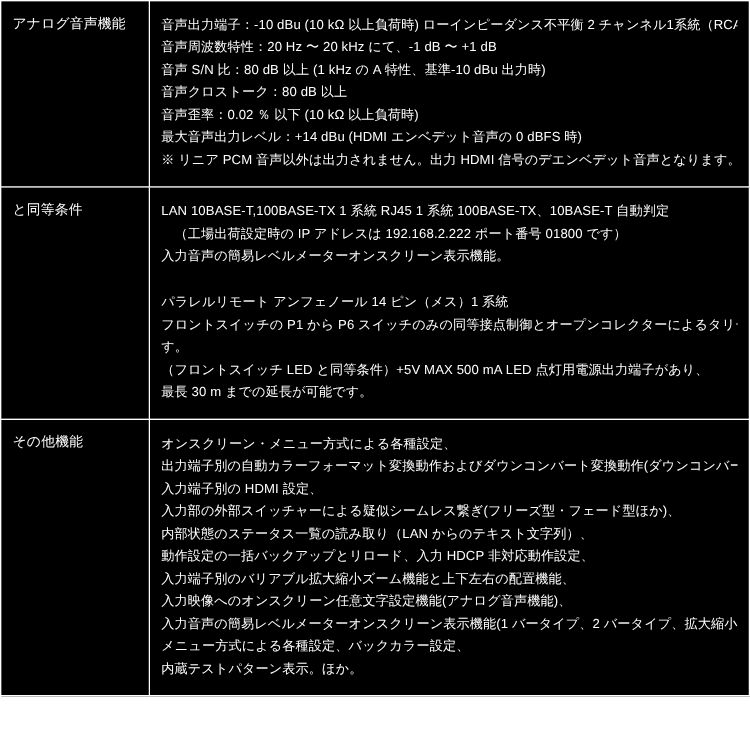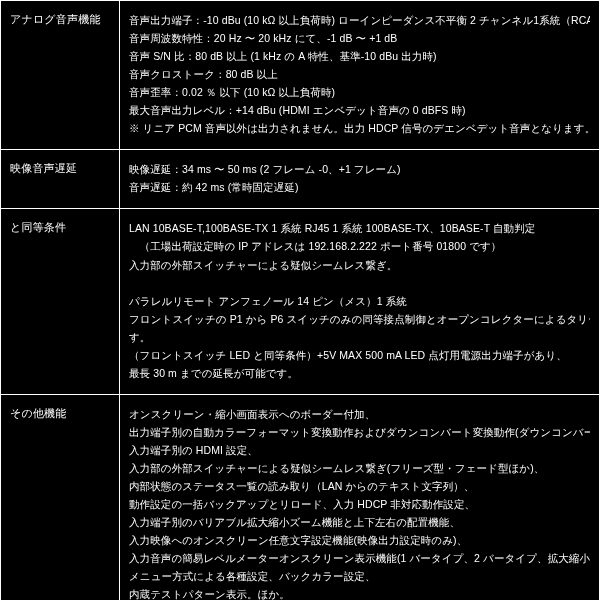--- a/index.html
+++ b/index.html
@@ -53,54 +53,47 @@
   <tbody>
     <tr>
       <td class="label">アナログ音声機能</td>
       <td class="detail">
         <div class="line">音声出力端子：-10 dBu (10 kΩ 以上負荷時) ローインピーダンス不平衡 2 チャンネル1系統（RCA ピンジャックx2）</div>
         <div class="line">音声周波数特性：20 Hz 〜 20 kHz にて、-1 dB 〜 +1 dB</div>
         <div class="line">音声 S/N 比：80 dB 以上 (1 kHz の A 特性、基準-10 dBu 出力時)</div>
         <div class="line">音声クロストーク：80 dB 以上</div>
         <div class="line">音声歪率：0.02 ％ 以下 (10 kΩ 以上負荷時)</div>
         <div class="line">最大音声出力レベル：+14 dBu (HDMI エンベデット音声の 0 dBFS 時)</div>
-        <div class="line">※ リニア PCM 音声以外は出力されません。出力 HDCP 信号のデエンベデット音声となります。</div>
-      </td>
-    </tr>
-    <tr>
-      <td class="label">映像音声遅延</td>
-      <td class="detail">
-        <div class="line">映像遅延：34 ms 〜 50 ms (2 フレーム -0、+1 フレーム)</div>
-        <div class="line">音声遅延：約 42 ms (常時固定遅延)</div>
+        <div class="line">※ リニア PCM 音声以外は出力されません。出力 HDMI 信号のデエンベデット音声となります。</div>
       </td>
     </tr>
     <tr>
       <td class="label">と同等条件</td>
       <td class="detail">
         <div class="line">LAN 10BASE-T,100BASE-TX 1 系統 RJ45 1 系統 100BASE-TX、10BASE-T 自動判定</div>
         <div class="line">　（工場出荷設定時の IP アドレスは 192.168.2.222 ポート番号 01800 です）</div>
-        <div class="line">入力部の外部スイッチャーによる疑似シームレス繋ぎ。</div>
+        <div class="line">入力音声の簡易レベルメーターオンスクリーン表示機能。</div>
         <div class="line">&nbsp;</div>
         <div class="line">パラレルリモート アンフェノール 14 ピン（メス）1 系統</div>
         <div class="line">フロントスイッチの P1 から P6 スイッチのみの同等接点制御とオープンコレクターによるタリー出力対応で</div>
         <div class="line">す。</div>
         <div class="line">（フロントスイッチ LED と同等条件）+5V MAX 500 mA LED 点灯用電源出力端子があり、</div>
         <div class="line">最長 30 m までの延長が可能です。</div>
       </td>
     </tr>
     <tr>
       <td class="label pad-top">その他機能</td>
       <td class="detail pad-top">
-        <div class="line">オンスクリーン・縮小画面表示へのボーダー付加、</div>
+        <div class="line">オンスクリーン・メニュー方式による各種設定、</div>
         <div class="line">出力端子別の自動カラーフォーマット変換動作およびダウンコンバート変換動作(ダウンコンバートは 4K 映像出力設定時のみ)、</div>
         <div class="line">入力端子別の HDMI 設定、</div>
         <div class="line">入力部の外部スイッチャーによる疑似シームレス繋ぎ(フリーズ型・フェード型ほか)、</div>
         <div class="line">内部状態のステータス一覧の読み取り（LAN からのテキスト文字列）、</div>
         <div class="line">動作設定の一括バックアップとリロード、入力 HDCP 非対応動作設定、</div>
         <div class="line">入力端子別のバリアブル拡大縮小ズーム機能と上下左右の配置機能、</div>
-        <div class="line">入力映像へのオンスクリーン任意文字設定機能(映像出力設定時のみ)、</div>
+        <div class="line">入力映像へのオンスクリーン任意文字設定機能(アナログ音声機能)、</div>
         <div class="line">入力音声の簡易レベルメーターオンスクリーン表示機能(1 バータイプ、2 バータイプ、拡大縮小時サイズ連動型)、</div>
         <div class="line">メニュー方式による各種設定、バックカラー設定、</div>
         <div class="line">内蔵テストパターン表示。ほか。</div>
       </td>
     </tr>
   </tbody>
 </table>
 
 </body></html>

